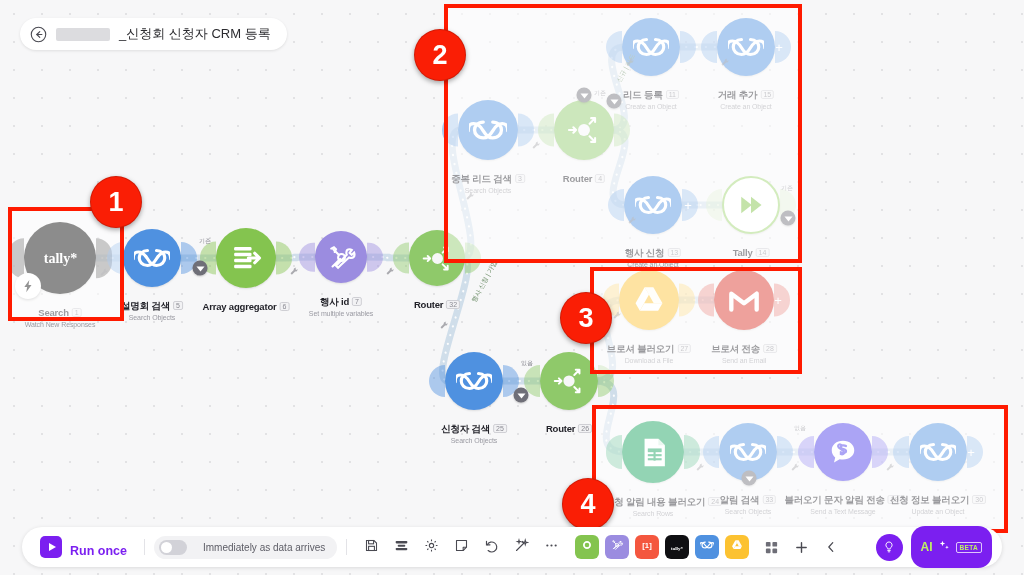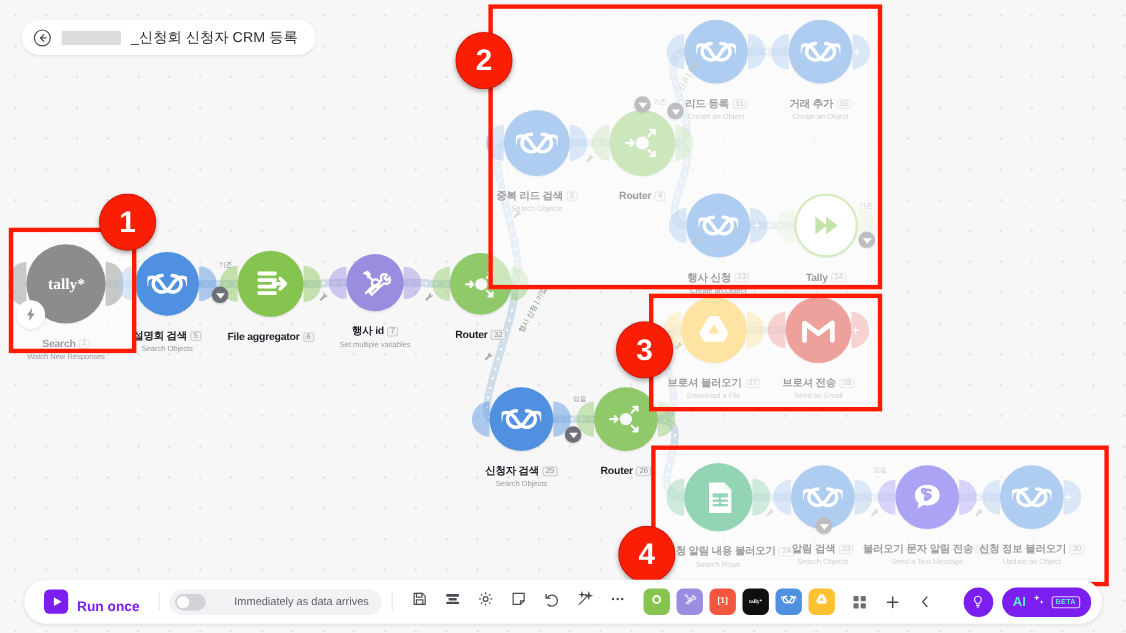--- a/index.html
+++ b/index.html
@@ -116,21 +116,21 @@
     display: flex; align-items: center; justify-content: center;
   }
   .playbox:after {
     content:""; border-left:7px solid #fff;
     border-top:4.5px solid transparent; border-bottom:4.5px solid transparent;
     margin-left: 2px;
   }
   .runtxt { font-size: 12.5px; font-weight: bold; color: #7b1ff0; }
   .vsep { width:1px; height:16px; background:#e3e3e7; margin: 0 9px; }
   .schedwrap {
-    display:flex; align-items:center; gap:26px;
+    display:flex; align-items:center; gap:16px;
     background:#f2f2f4; border-radius: 14px; padding: 4px 12px 4px 5px; justify-content: center;
   }
   .toggle {
     width: 28px; height: 15px; border-radius: 8px; background: #d2d2d8;
     position: relative;
   }
   .toggle:after {
     content:""; position:absolute; left:2px; top:2px;
     width: 11px; height: 11px; border-radius: 50%; background: #fff;
   }
@@ -144,21 +144,21 @@
     width: 24px; height: 24px; border-radius: 6px; margin: 0 3px;
     display:flex; align-items:center; justify-content:center;
     cursor:pointer;
   }
   .right-zone { margin-left:auto; display:flex; align-items:center; gap:8px; }
   .bulbbtn {
     width: 27px; height: 27px; border-radius: 50%; background: #7b1ff0;
     display:flex; align-items:center; justify-content:center;
   }
   .aipill {
-    height: 27px; border-radius: 14px; background: #7b1ff0; color: #5eead4;
+    height: 42px; border-radius: 14px; background: #7b1ff0; color: #bef264;
     display:flex; align-items:center; gap:5px; padding: 0 10px;
     font-size: 12px; font-weight: bold;
   }
   .betatag {
     font-size: 6.5px; font-weight: bold; border: 1px solid rgba(255,255,255,.75);
     border-radius: 2px; padding: 1px 3px; letter-spacing: .3px;
   }
 </style>
 </head>
 <body>
@@ -266,21 +266,21 @@
                 <rect x="9" y="17.5" width="22" height="4.4" rx="1.6"></rect>
         <rect x="9" y="25" width="22" height="4.4" rx="1.6"></rect>
                 <rect x="9" y="32.5" width="22" height="4.4" rx="1.6"></rect>
               </g>
         <path d="M27 24 H41 M35 18 L41 24 L35 30" fill="none" stroke="#fff" stroke-width="4" stroke-linecap="round" stroke-linejoin="round"></path>
             </svg>
           </span>
     </div>
 
     <div class="nlabel" style="top:38px;">
-      <div><span class="nm">File aggregator</span><span class="bdg">6</span></div>
+      <div><span class="nm">Array aggregator</span><span class="bdg">6</span></div>
 
     </div>
   </div>
   <div class="node" style="left:341px;top:257px;">
     <div class="halfL" style="left:-34px;top:0;width:16px;height:28.6px;background:#9b8ce0;opacity:.45;border-radius:52px 0 0 52px;"></div>
     <div class="halfR" style="left:34px;top:0;width:16px;height:28.6px;background:#9b8ce0;opacity:.45;border-radius:0 52px 52px 0;"></div>
     <div class="bulb" style="left:0;top:0;width:52px;height:52px;background:#9b8ce0;">
       <span>
             <svg viewBox="0 0 48 48" width="33" height="33">
               <g stroke="#fff" stroke-width="3" fill="none" stroke-linecap="round">

